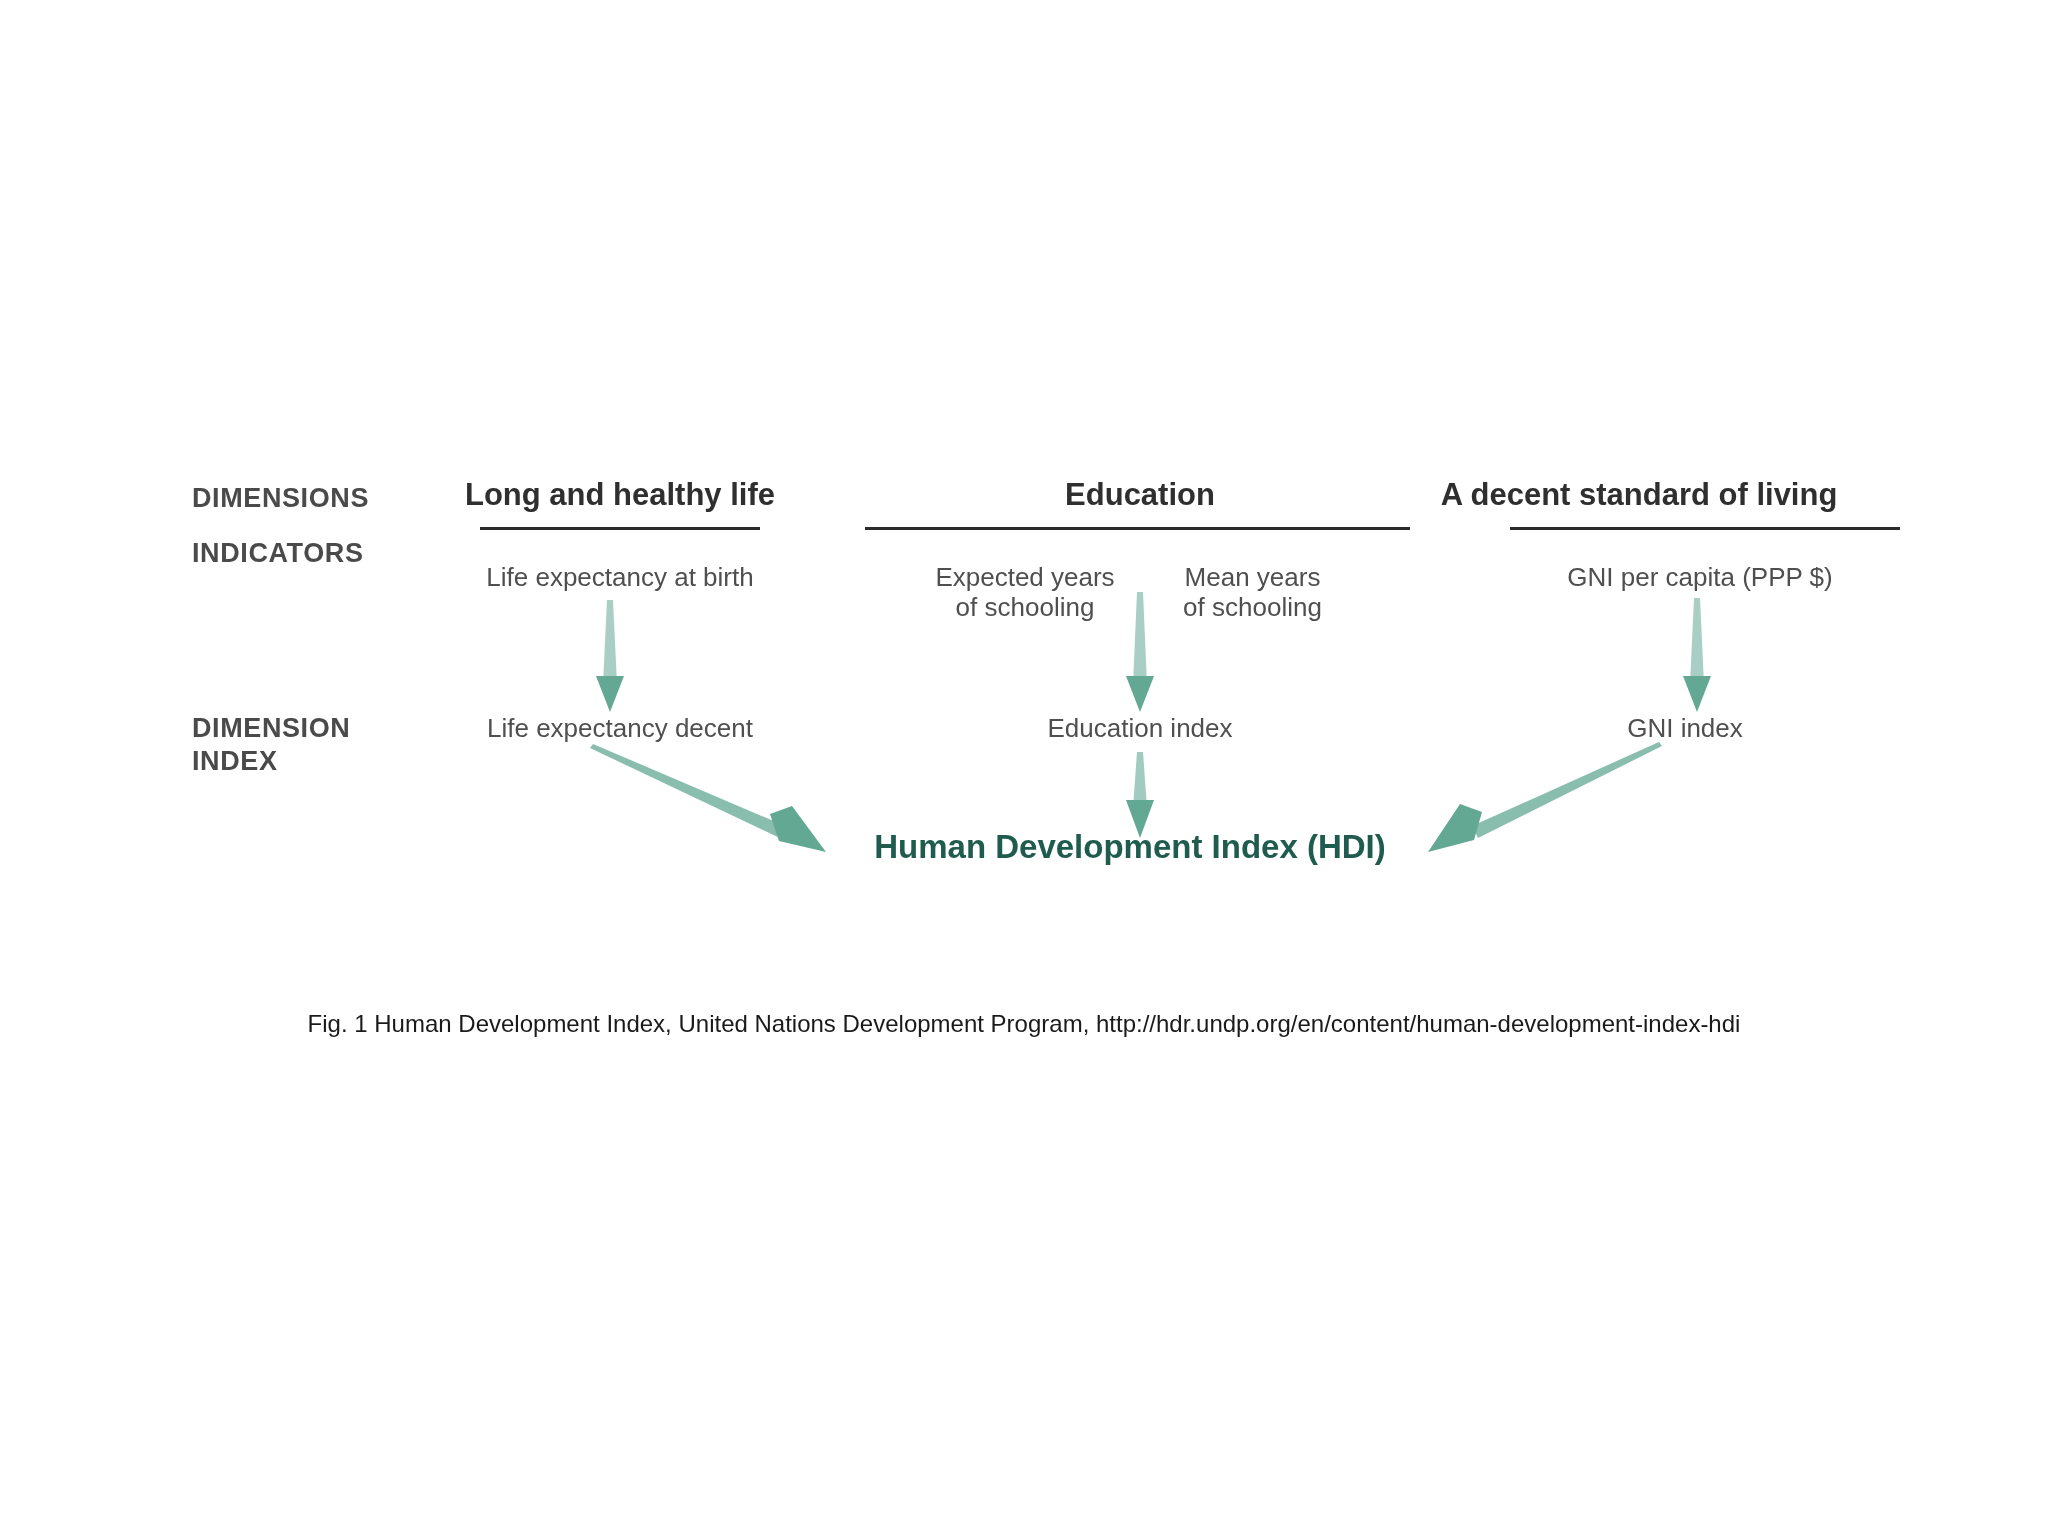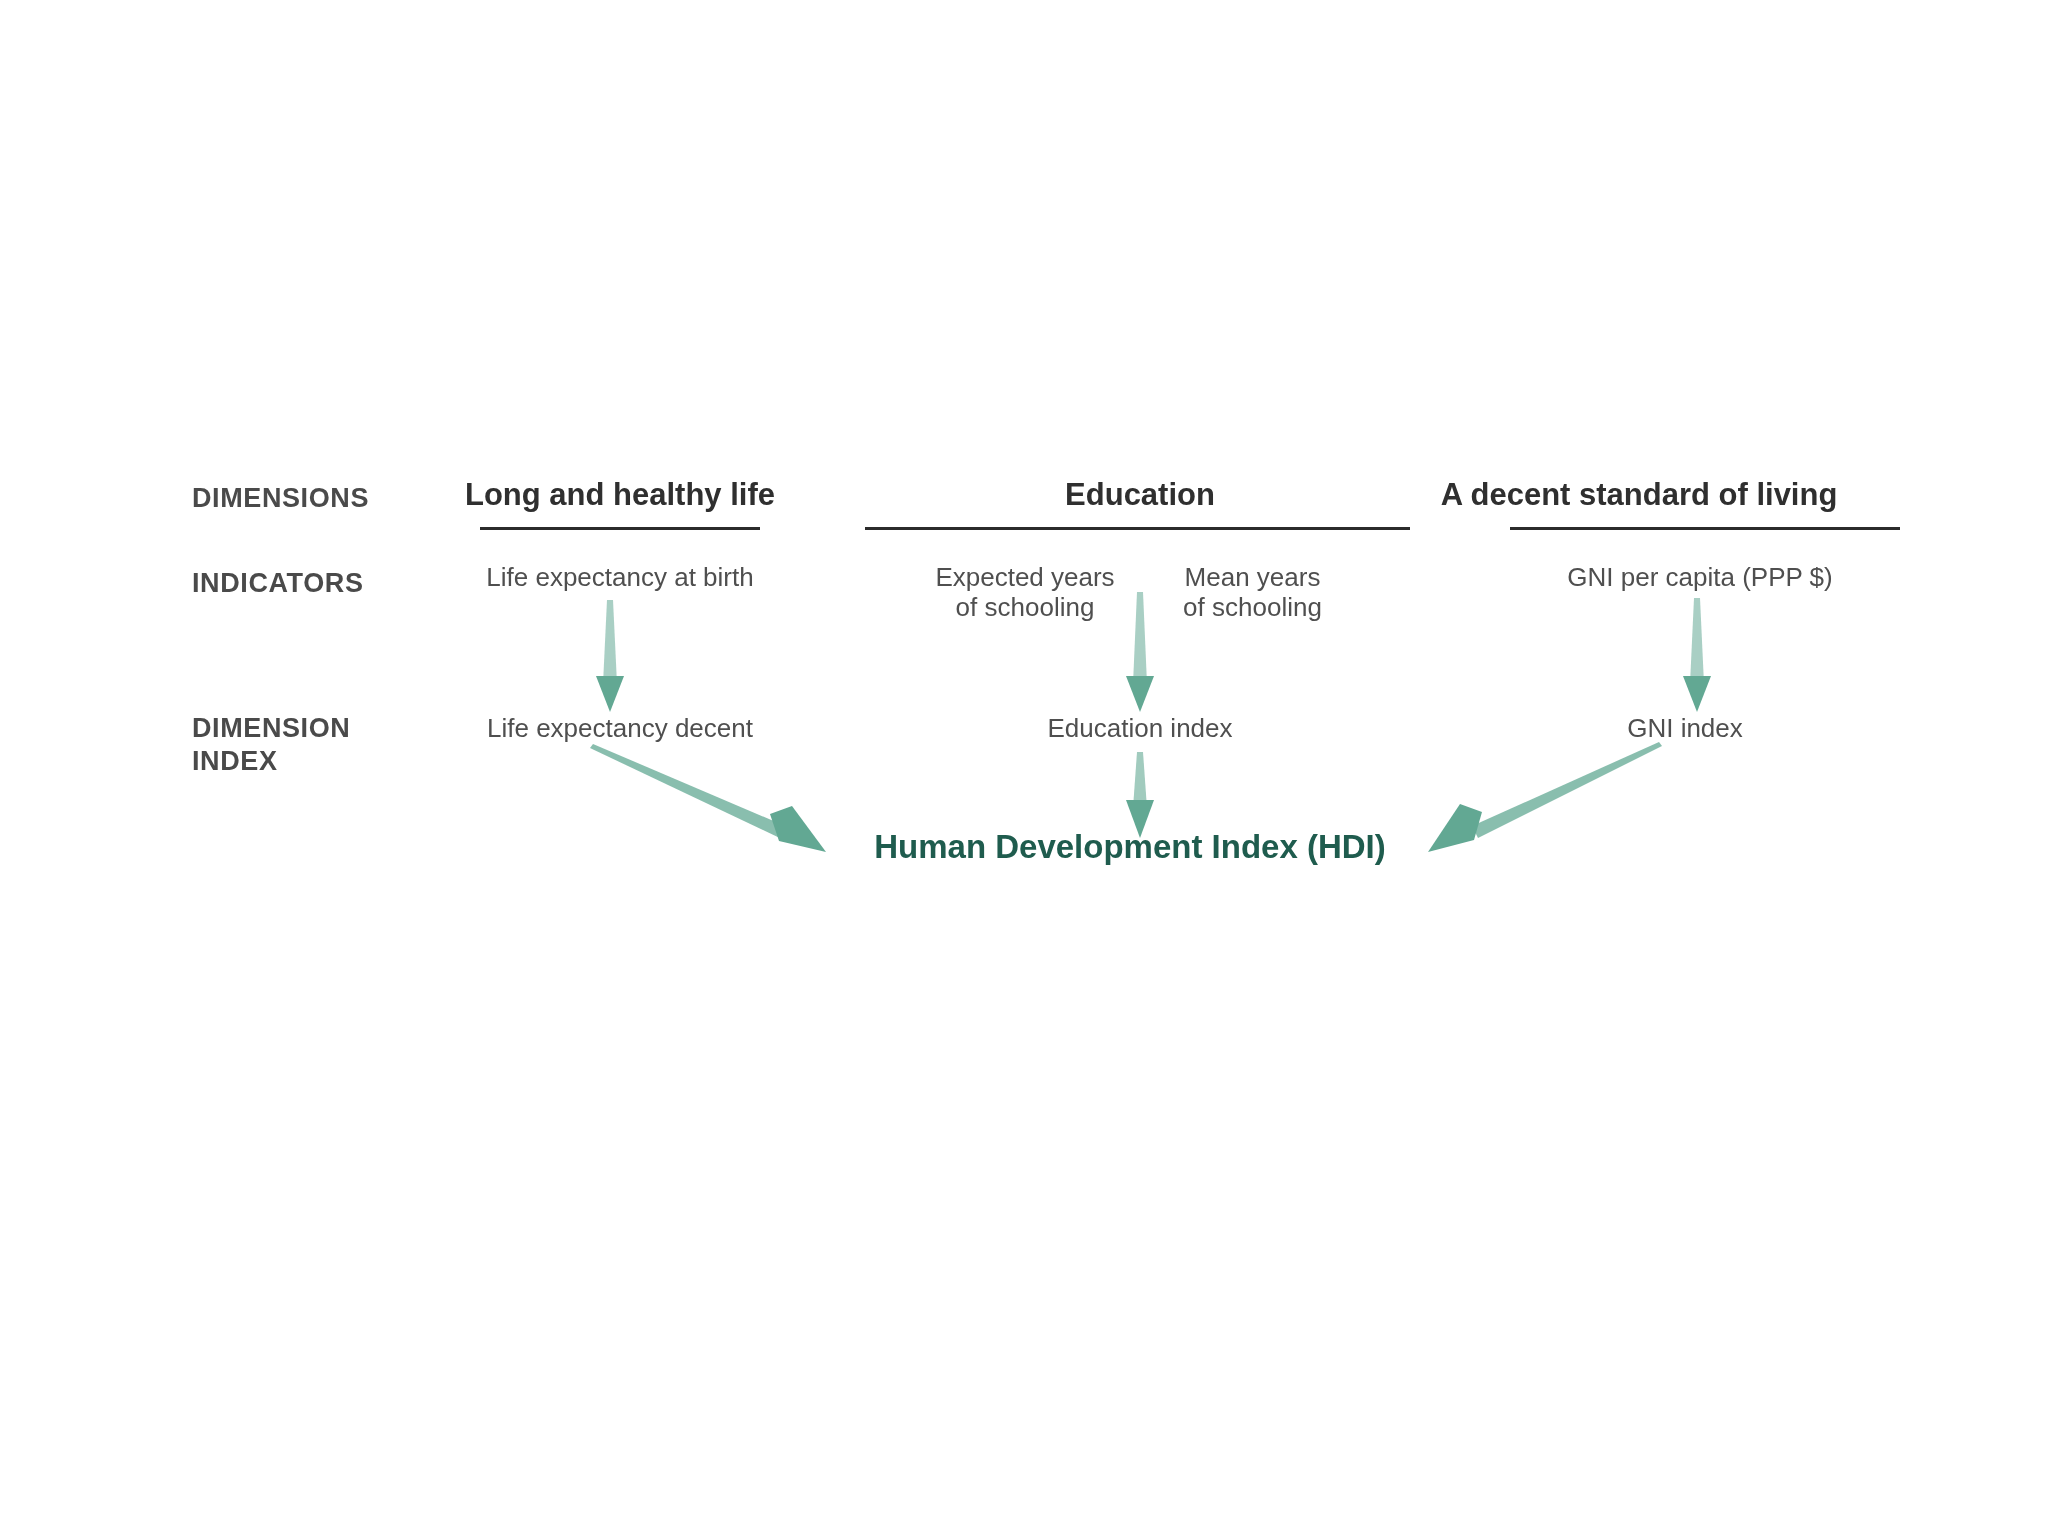--- a/index.html
+++ b/index.html
@@ -28,21 +28,21 @@
     position: absolute;
     font-family: "Liberation Sans", sans-serif;
     font-weight: 600;
     font-size: 27px;
     letter-spacing: 0.6px;
     color: #4a4a4a;
     line-height: 1.22;
     white-space: pre-line;
   }
   #label-dimensions { left: 192px; top: 482px; }
-  #label-indicators { left: 192px; top: 567px; }
+  #label-indicators { left: 192px; top: 537px; }
   #label-dimension-index { left: 192px; top: 712px; }
 
   
   .col-heading {
     position: absolute;
     font-family: "Liberation Sans", sans-serif;
     font-weight: 700;
     font-size: 31px;
     color: #2f2f2f;
     text-align: center;
@@ -186,14 +186,15 @@
       <polygon points="1137,752 1143,752 1147,808 1133,808" fill="#62a893" opacity="0.6"></polygon>
       <polygon points="1126,800 1154,800 1140,838 1126,800" fill="#62a893"></polygon>
     </g>
 
     <g>
       <polygon points="1662,746 1659,742 1472,826 1478,838" fill="#62a893" opacity="0.75"></polygon>
       <polygon points="1482,812 1460,804 1428,852 1474,840" fill="#62a893"></polygon>
     </g>
   </svg>
 
+  <div id="caption">Fig. 1 Human Development Index, United Nations Development Program, http://hdr.undp.org/en/content/human-development-index-hdi</div>
 
 </div>
 
 </body></html>

